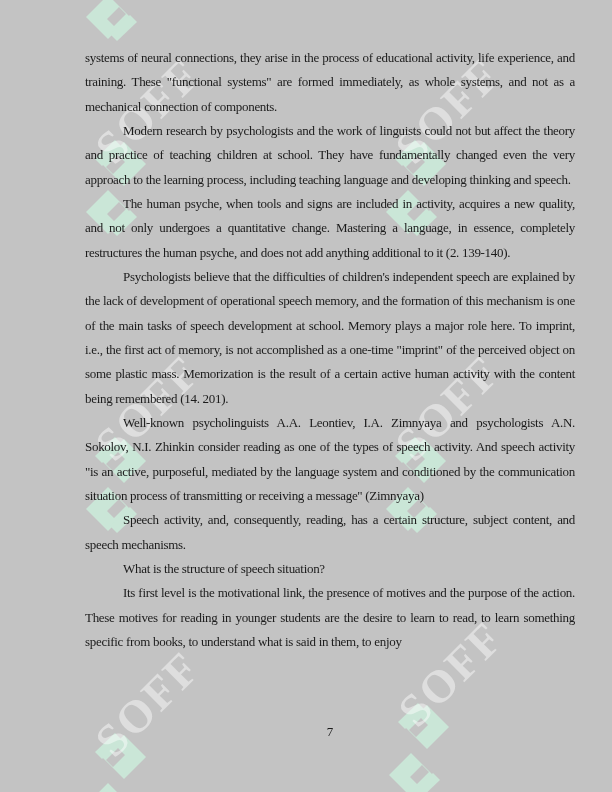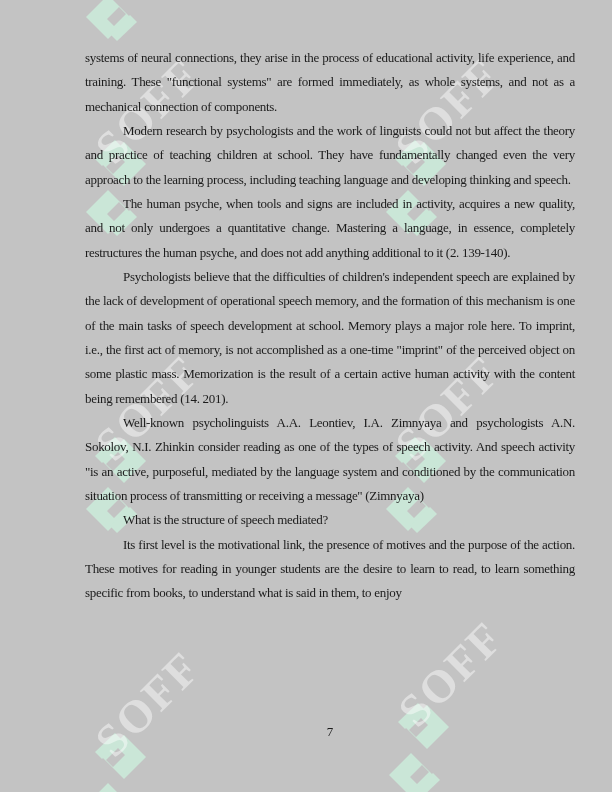--- a/index.html
+++ b/index.html
@@ -117,19 +117,20 @@
     <span class="wm-text">SOFF</span>
   </div>
 </div>
 
   <div class="text-block" id="text-block">
       <p class="para no-indent">systems of neural connections, they arise in the process of educational activity, life experience, and training. These "functional systems" are formed immediately, as whole systems, and not as a mechanical connection of components.</p>
       <p class="para">Modern research by psychologists and the work of linguists could not but affect the theory and practice of teaching children at school. They have fundamentally changed even the very approach to the learning process, including teaching language and developing thinking and speech.</p>
       <p class="para">The human psyche, when tools and signs are included in activity, acquires a new quality, and not only undergoes a quantitative change. Mastering a language, in essence, completely restructures the human psyche, and does not add anything additional to it (2. 139-140).</p>
       <p class="para">Psychologists believe that the difficulties of children's independent speech are explained by the lack of development of operational speech memory, and the formation of this mechanism is one of the main tasks of speech development at school. Memory plays a major role here. To imprint, i.e., the first act of memory, is not accomplished as a one-time "imprint" of the perceived object on some plastic mass. Memorization is the result of a certain active human activity with the content being remembered (14. 201).</p>
       <p class="para">Well-known psycholinguists A.A. Leontiev, I.A. Zimnyaya and psychologists A.N. Sokolov, N.I. Zhinkin consider reading as one of the types of speech activity. And speech activity "is an active, purposeful, mediated by the language system and conditioned by the communication situation process of transmitting or receiving a message" (Zimnyaya)</p>
-      <p class="para">What is the structure of speech mediated?</p>
+      <p class="para">Speech activity, and, consequently, reading, has a certain structure, subject content, and speech mechanisms.</p>
+      <p class="para">What is the structure of speech situation?</p>
       <p class="para">Its first level is the motivational link, the presence of motives and the purpose of the action. These motives for reading in younger students are the desire to learn to read, to learn something specific from books, to understand what is said in them, to enjoy</p>
     </div>
 
   <div class="page-number">7</div>
 
 </div>
 
 </body></html>

